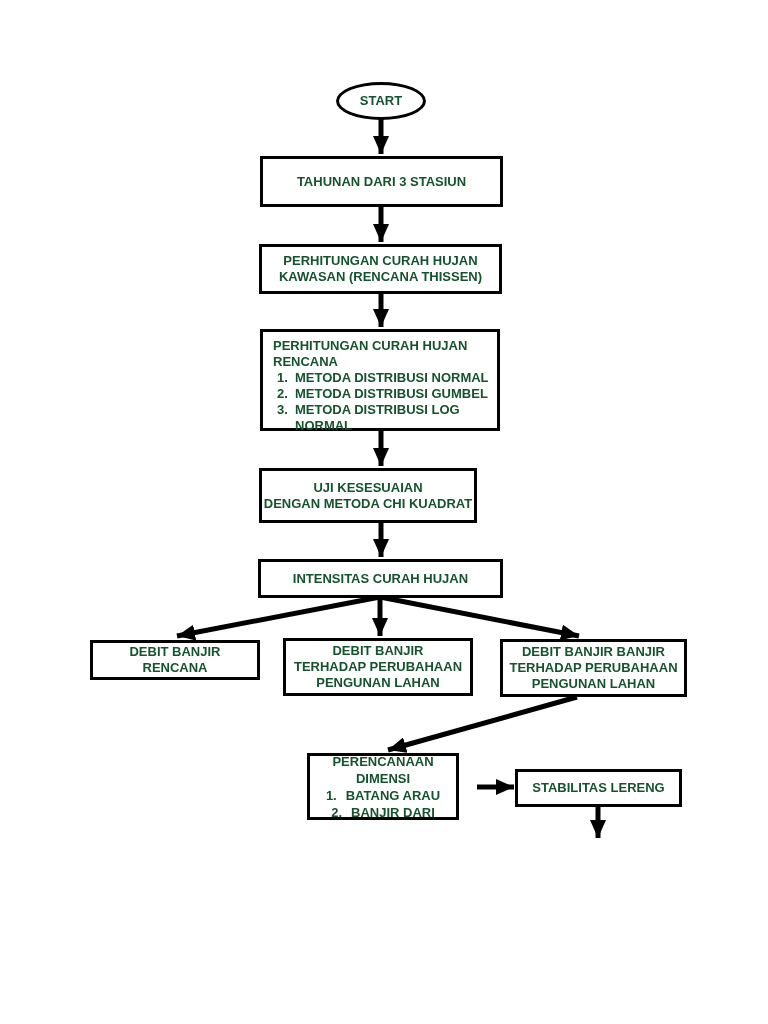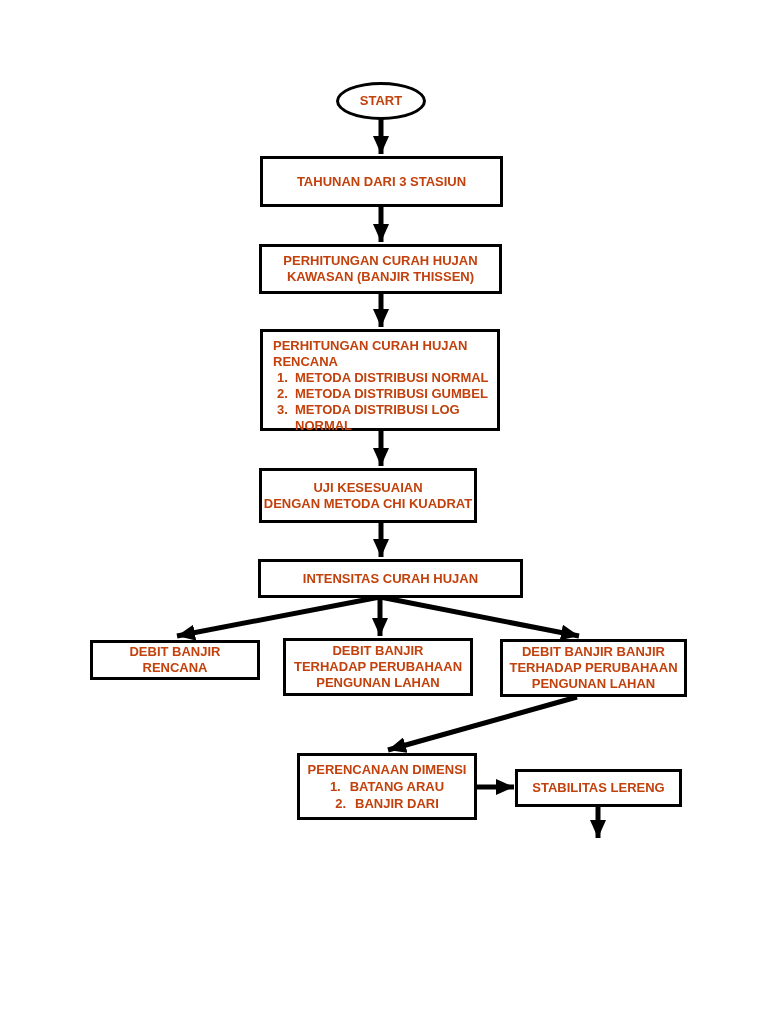--- a/index.html
+++ b/index.html
@@ -1,18 +1,18 @@
 <!DOCTYPE html>
 <html><head>
 <meta charset="utf-8">
 <style>
   html,body { margin:0; padding:0; background:#ffffff; }
   .page {
     position:relative; width:768px; height:1024px; background:#ffffff;
-    font-family:"Liberation Sans", sans-serif; font-weight:bold; color:#c2410c;
+    font-family:"Liberation Sans", sans-serif; font-weight:bold; color:#14532d;
     overflow:hidden;
   }
   .arrows { position:absolute; left:0; top:0; width:768px; height:1024px; }
   .node {
     position:absolute; box-sizing:border-box; background:#ffffff;
     border:3px solid #000; display:flex; flex-direction:column;
     justify-content:center; align-items:center; text-align:center;
     font-size:13px; line-height:16px;
   }
   .oval { border-radius:50%; border-width:3px; }
@@ -55,21 +55,21 @@
   <div class="node oval" style="left:336px;top:82px;width:90px;height:38px">
     <span class="line">START</span>
   </div>
 
   <div class="node" style="left:260px;top:156px;width:243px;height:51px">
     <div class="line">TAHUNAN DARI 3 STASIUN</div>
   </div>
 
   <div class="node" style="left:259px;top:244px;width:243px;height:50px">
     <div class="line">PERHITUNGAN CURAH HUJAN</div>
-    <div class="line">KAWASAN (BANJIR THISSEN)</div>
+    <div class="line">KAWASAN (RENCANA THISSEN)</div>
   </div>
 
   <div class="node listbox" style="left:260px;top:329px;width:240px;height:102px">
     <div class="tline">PERHITUNGAN CURAH HUJAN</div>
     <div class="tline">RENCANA</div>
     <div class="li">
       <span class="num">1.</span>
       <span class="itx">METODA DISTRIBUSI NORMAL</span>
     </div>
     <div class="li">
@@ -80,42 +80,42 @@
       <span class="num">3.</span>
       <span class="itx">METODA DISTRIBUSI LOG NORMAL</span>
     </div>
   </div>
 
   <div class="node" style="left:259px;top:468px;width:218px;height:55px">
     <div class="line">UJI KESESUAIAN</div>
     <div class="line">DENGAN METODA CHI KUADRAT</div>
   </div>
 
-  <div class="node" style="left:258px;top:559px;width:265px;height:39px">
+  <div class="node" style="left:258px;top:559px;width:245px;height:39px">
     <div class="line">INTENSITAS CURAH HUJAN</div>
   </div>
 
   <div class="node" style="left:90px;top:640px;width:170px;height:40px">
     <div class="line">DEBIT BANJIR</div>
     <div class="line">RENCANA</div>
   </div>
 
   <div class="node" style="left:283px;top:638px;width:190px;height:58px">
     <div class="line">DEBIT BANJIR</div>
     <div class="line">TERHADAP PERUBAHAAN</div>
     <div class="line">PENGUNAN LAHAN</div>
   </div>
 
   <div class="node" style="left:500px;top:639px;width:187px;height:58px">
     <div class="line">DEBIT BANJIR BANJIR</div>
     <div class="line">TERHADAP PERUBAHAAN</div>
     <div class="line">PENGUNAN LAHAN</div>
   </div>
 
-  <div class="node perenc" style="left:297px;top:753px;width:180px;height:67px">
+  <div class="node perenc" style="left:307px;top:753px;width:152px;height:67px">
     <div class="line">PERENCANAAN DIMENSI</div>
     <div class="li">
       <span class="num">1.</span>
       <span>BATANG ARAU</span>
     </div>
     <div class="li">
       <span class="num">2.</span>
       <span>BANJIR DARI</span>
     </div>
   </div>

